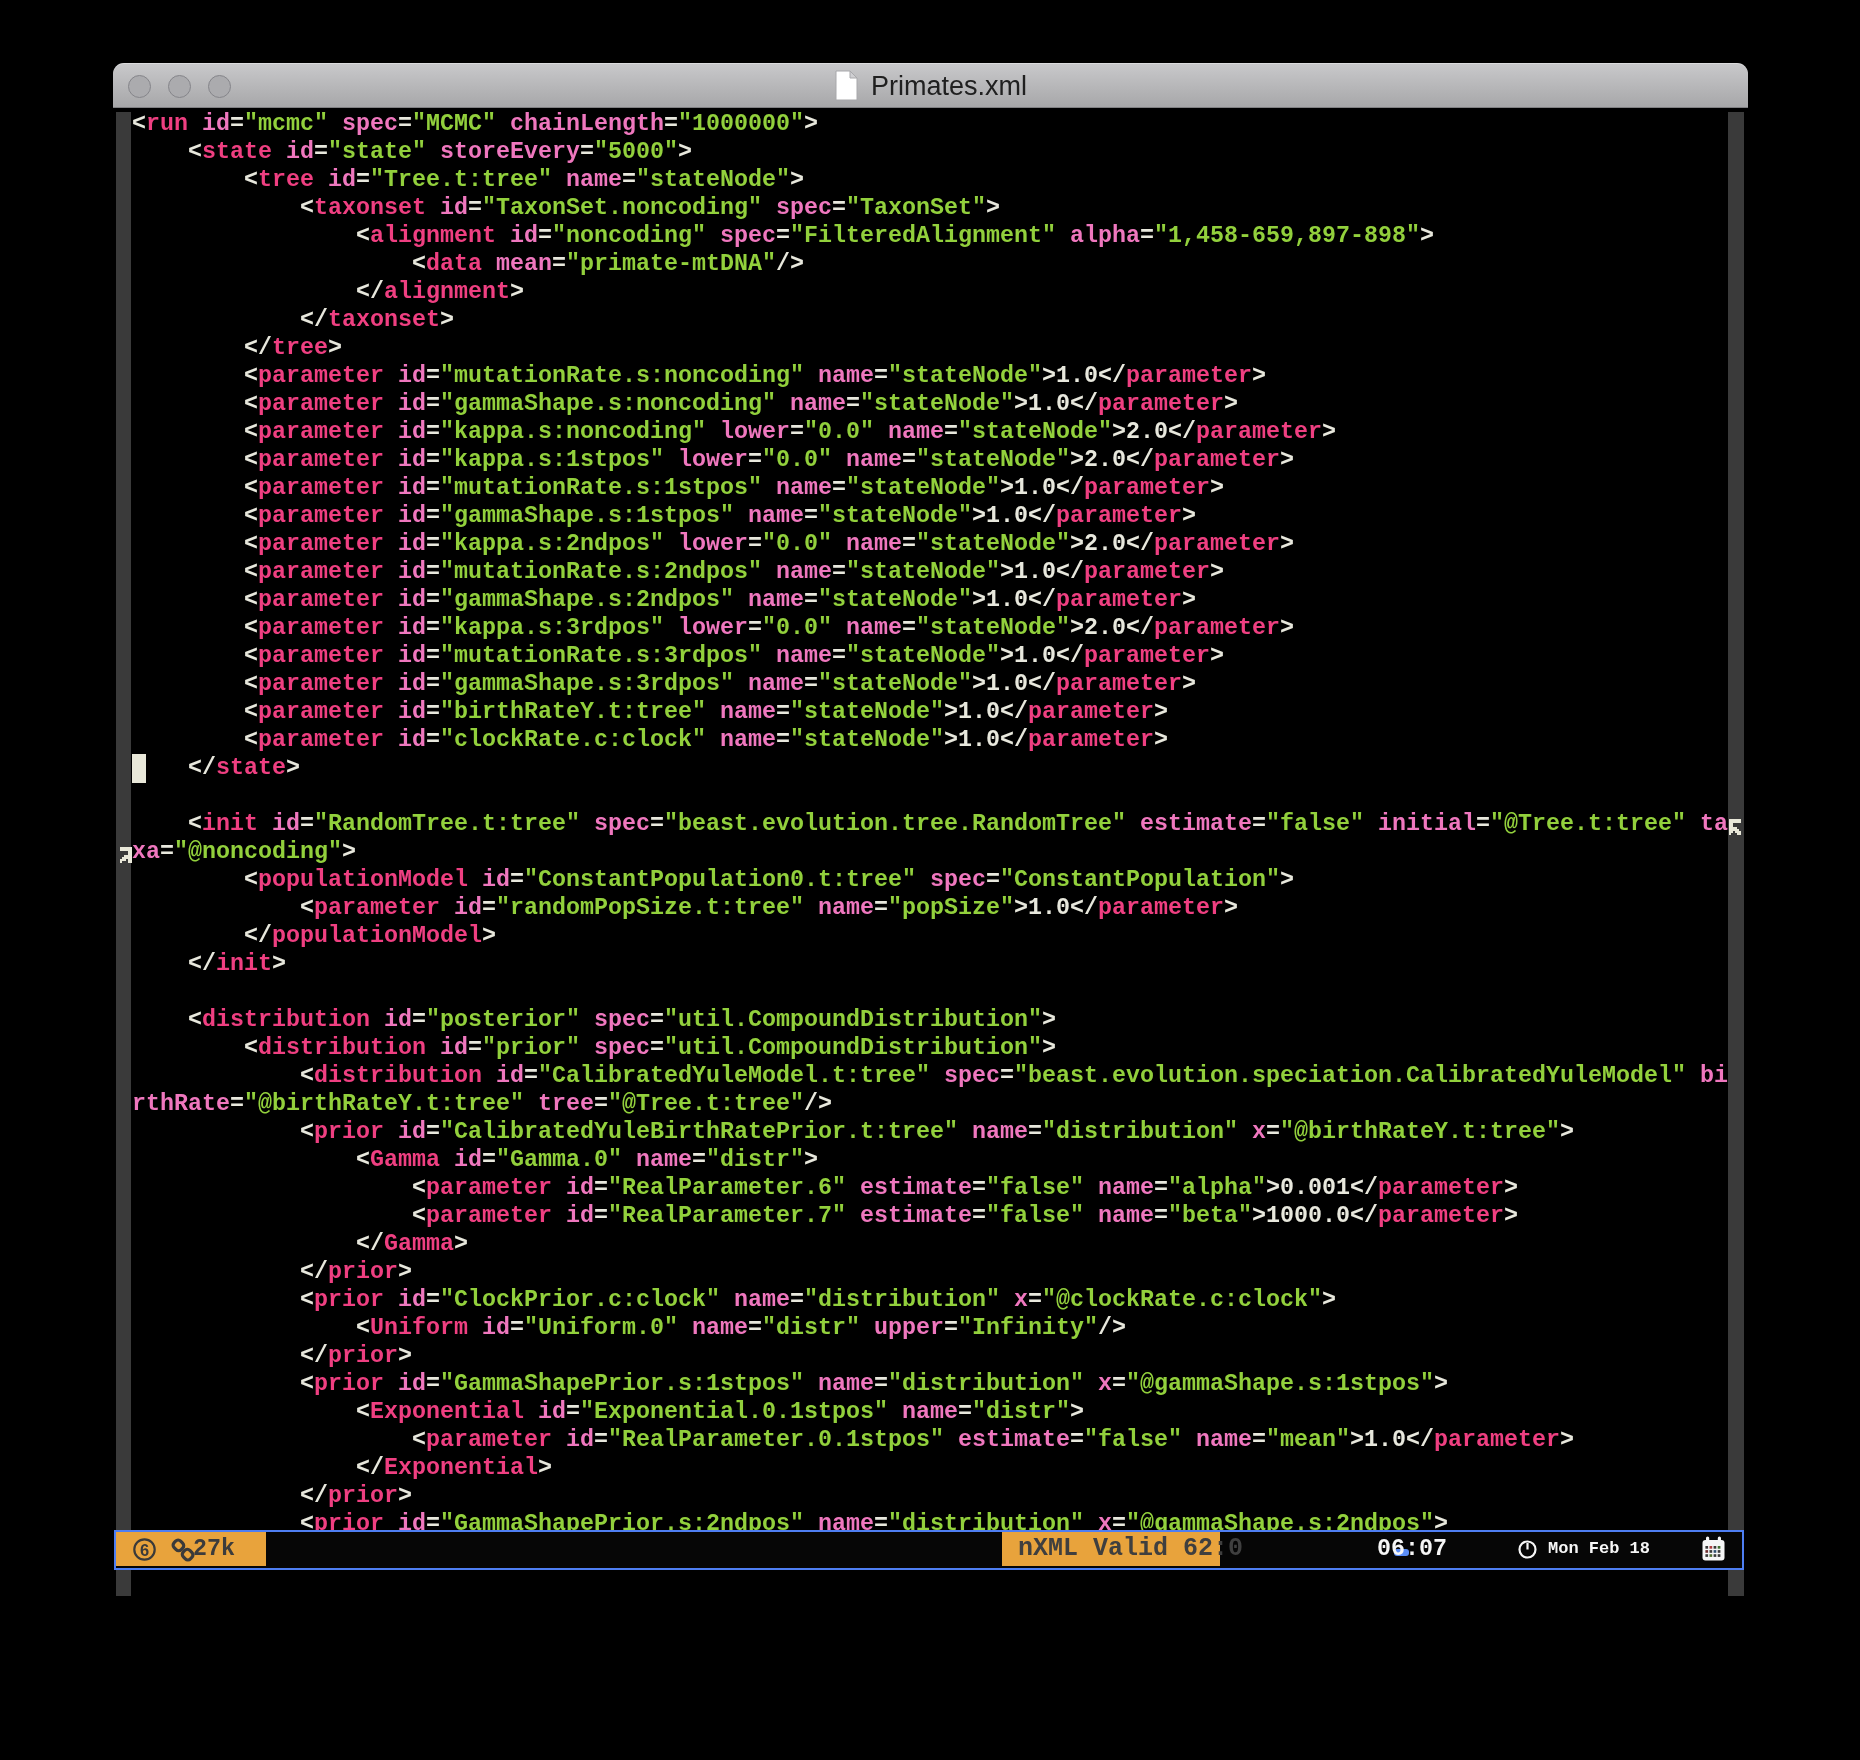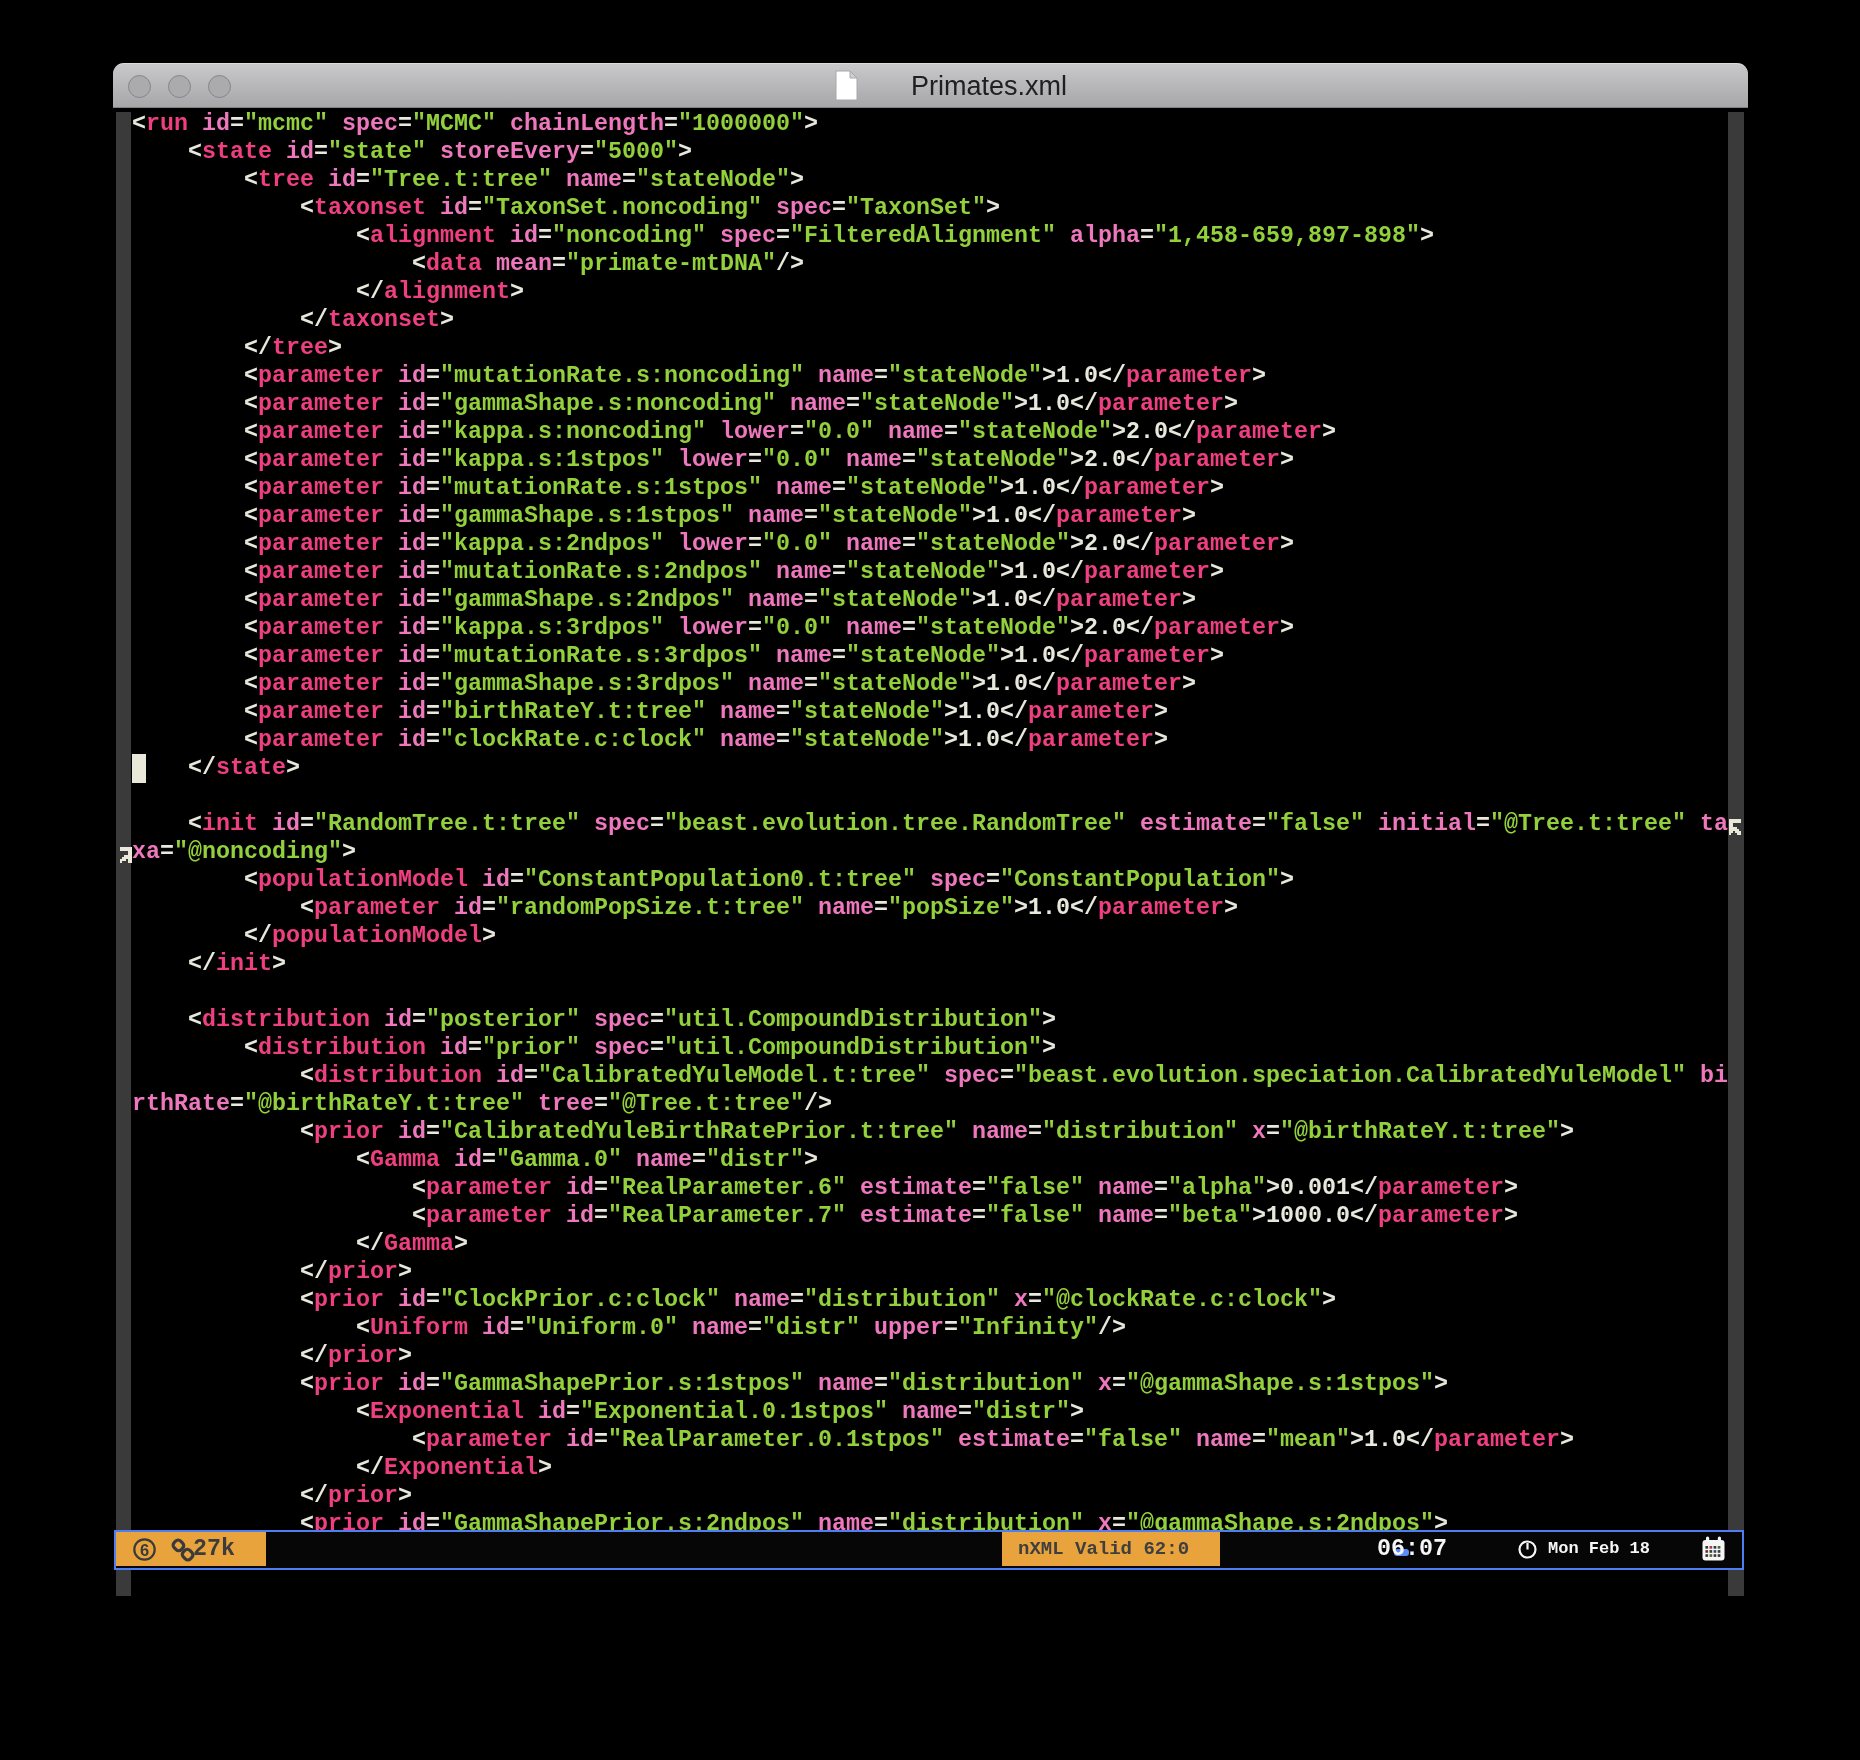--- a/index.html
+++ b/index.html
@@ -5,42 +5,42 @@
   html,body{margin:0;padding:0;background:#000;}
   body{width:1860px;height:1760px;position:relative;overflow:hidden;}
   #win{position:absolute;left:113px;top:63px;width:1635px;height:1534px;}
   #tb{position:absolute;left:0;top:0;width:100%;height:45px;border-radius:11px 11px 0 0;
       background:linear-gradient(#c9c9cb,#a7a7a9);
       box-shadow:inset 0 1px 0 rgba(255,255,255,.35);border-bottom:1px solid #808083;box-sizing:border-box;}
   .tl{position:absolute;top:12px;width:23px;height:23px;border-radius:50%;
       background:#ababae;border:1px solid #85858a;box-sizing:border-box;}
   #t1{left:15px} #t2{left:55px} #t3{left:95px}
   #title{position:absolute;left:758px;top:0;height:45px;line-height:46px;
-      font-family:"Liberation Sans",sans-serif;font-size:27px;color:#202020;margin-left:40px;}
+      font-family:"Liberation Sans",sans-serif;font-size:27px;color:#202020;}
   #dicon{position:absolute;left:722px;top:7px;}
   #fl,#fr,#fl2,#fr2{position:absolute;background:#3a3a3a;}
   #fl{left:3px;top:49px;width:15px;height:1418px;}
   #fr{left:1615px;top:49px;width:16px;height:1418px;}
   #fl2{left:3px;top:1507px;width:15px;height:26px;}
   #fr2{left:1615px;top:1507px;width:16px;height:26px;}
   #code{margin:0;position:absolute;left:19px;top:47px;width:1597px;height:1420px;overflow:hidden;
         font-family:"Liberation Mono",monospace;font-weight:bold;font-size:23.333px;line-height:28px;
         color:#e8e8dd;white-space:pre;}
   #code i{font-style:normal;}
   .t{color:#ef3f81}.a{color:#ef77be}.s{color:#92d03c}
   #cursor{position:absolute;left:19px;top:691px;width:14px;height:29px;background:#e9e8d9;}
   #ml{position:absolute;left:1px;top:1467px;width:1630px;height:40px;box-sizing:border-box;
       border:2px solid #4e7ef2;background:#060606;}
   .seg{position:absolute;top:0;height:34px;}
   #mlo1{left:0;width:150px;background:#e8a33c;}
   #mlo2{left:886px;width:218px;background:#e8a33c;}
   .mtx{position:absolute;top:0;height:34px;line-height:34px;font-family:"Liberation Mono",monospace;font-weight:bold;white-space:pre;}
   #m27k{left:77px;font-size:23.3px;color:#3c3c3c;}
   #mpath{left:162px;font-size:19.7px;color:#f2f2f2;}
-  #mnxml{left:902px;font-size:19px;color:#3f3f3f;}
+  #mnxml{left:902px;font-size:25px;color:#3f3f3f;}
   #mdash{position:absolute;left:1278px;top:17px;width:15px;height:7px;border-radius:3px;background:#5a8df7;}
   #mtime{left:1261px;font-size:23.3px;color:#f6f6f6;}
   #mdate{left:1432px;font-size:17px;color:#f6f6f6;}
   .micon{position:absolute;}
 </style>
 </head>
 <body>
 <div id="win">
   <div id="tb">
     <div class="tl" id="t1"></div>

